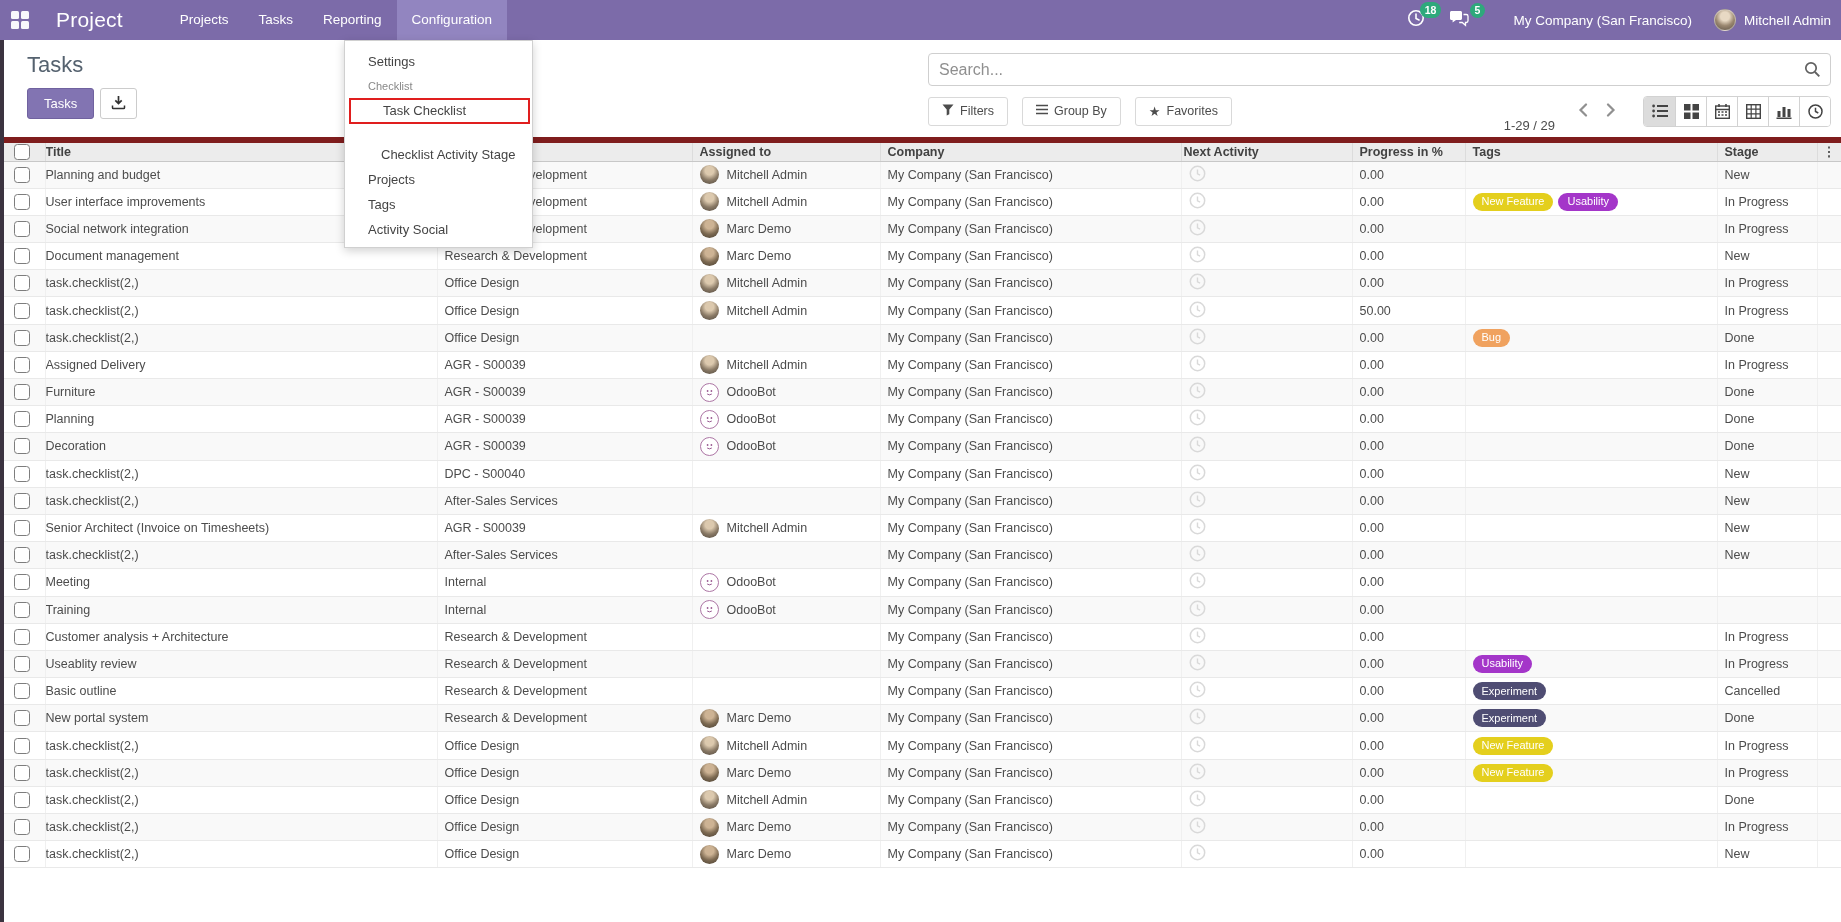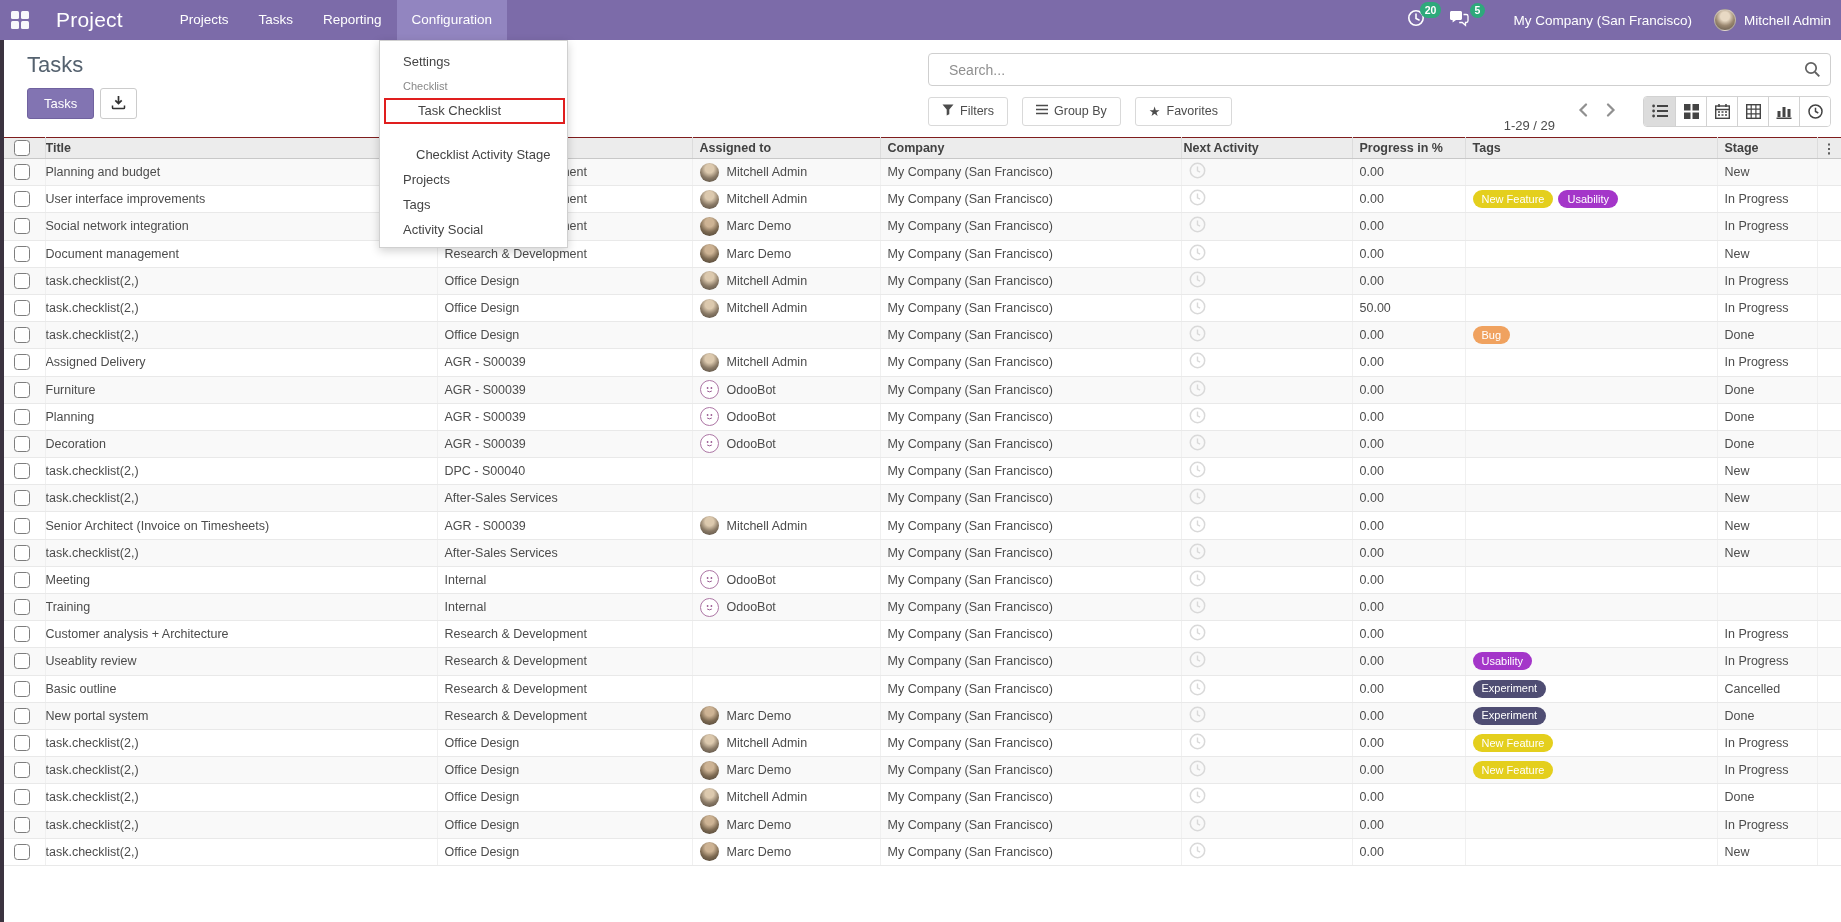--- a/index.html
+++ b/index.html
@@ -34,21 +34,21 @@
   
   .control-panel { position:absolute; top:40px; left:0; width:1841px; height:97px; background:#fff; }
   .page-title { position:absolute; left:27px; top:12px; font-size:22px; font-weight:400; color:#55626f; }
   .cp-buttons { position:absolute; left:27px; top:48px; display:flex; }
   .btn-create { background:#8274b2; border:1px solid #70629f; color:#fff; font-size:13px;
     padding:7px 16px; border-radius:3px; cursor:pointer; font-family:inherit; }
   .btn-export { background:#fff; border:1px solid #ccc; border-radius:3px; width:37px; margin-left:6px;
     display:flex; align-items:center; justify-content:center; cursor:pointer; }
   .search-box { position:absolute; left:928px; top:13px; width:903px; height:33px; }
   .search-box input { width:100%; height:100%; border:1px solid #cfcfcf; border-radius:4px;
-    padding:0 34px 0 20px; font-size:14px; color:#444; font-family:inherit; outline:none; }
+    padding:0 34px 0 10px; font-size:16px; color:#444; font-family:inherit; outline:none; }
   .search-box input::placeholder { color:#8f8f8f; }
   .search-icon { position:absolute; right:10px; top:8px; }
   .cp-row2 { position:absolute; left:928px; top:56px; width:903px; height:30px;
     display:flex; align-items:center; }
   .filter-buttons { display:flex; gap:14px; }
   .fbtn { display:flex; align-items:center; gap:6px; background:#fff; border:1px solid #d9d9d9;
     border-radius:3px; height:29px; padding:0 13px; font-size:12.5px; color:#4c4c4c;
     cursor:pointer; font-family:inherit; }
   .fbtn .star { font-size:13px; color:#4c4c4c; }
   .pager-area { margin-left:auto; display:flex; align-items:center; }
@@ -56,21 +56,21 @@
   .pg-btn { background:none; border:none; padding:4px 9px; cursor:pointer; }
   .view-switcher { display:flex; margin-left:18px; border:1px solid #d2d2d2; border-radius:4px; overflow:hidden; }
   .vbtn { width:31px; height:29px; background:#fff; border:none; border-left:1px solid #d2d2d2;
     display:flex; align-items:center; justify-content:center; cursor:pointer; }
   .vbtn:first-child { border-left:none; }
   .vbtn.active { background:#dcdcdc; }
 
   
   .task-table { position:absolute; top:137px; left:0; width:1841px; border-collapse:collapse;
     table-layout:fixed; font-size:12.5px; color:#4c4c4c; }
-  .task-table thead th { background:#ececec; border-top:1px solid #7f1d1d; border-bottom:1px solid #c8c8c8;
+  .task-table thead th { background:#ececec; border-top:6px solid #7f1d1d; border-bottom:1px solid #c8c8c8;
     border-right:1px solid #dcdcdc; height:21px; font-weight:bold; text-align:left; color:#424242;
     padding:0 0 0 7px; white-space:nowrap; overflow:hidden; }
   .task-table thead th.no-pad { padding-left:0; }
   .task-table td { height:27.2px; border-bottom:1px solid #e9e9e9; border-right:1px solid #f0f0f0;
     padding:0 0 0 7px; white-space:nowrap; overflow:hidden; vertical-align:middle; }
   .task-table tbody tr:nth-child(odd) td { background:#f9f9f9; }
   .col-check { text-align:center; }
   .task-table th.col-check, .task-table td.col-check { padding:0; }
   .checkbox { width:16px; height:16px; border:1.5px solid #7d7d7d; border-radius:3.5px;
     background:#fff; margin:0 auto; cursor:pointer; }
@@ -79,21 +79,21 @@
   .assignee { display:flex; align-items:center; gap:8px; }
   .avatar { width:19px; height:19px; border-radius:50%; flex:0 0 19px; position:relative; }
   .avatar.mitchell { background:radial-gradient(circle at 50% 30%, #dcc9ae 0 26%, #8a7a66 58%, #4f463c 100%); }
   .avatar.marc { background:radial-gradient(circle at 50% 30%, #cdb394 0 26%, #7d6a52 58%, #463c30 100%); }
   .avatar.odoobot { background:#fff; border:1.5px solid #ad76a5; display:flex; align-items:center; justify-content:center; }
   .tag { display:inline-block; color:#fff; font-size:11px; line-height:1; padding:3.5px 9px;
     border-radius:10px; margin-right:5px; vertical-align:middle; }
   .kebab { font-size:13px; font-weight:bold; color:#555; cursor:pointer; letter-spacing:0; }
 
   
-  .dropdown { position:absolute; top:40px; left:379px; width:189px; background:#fff;
+  .dropdown { position:absolute; top:40px; left:344px; width:189px; background:#fff;
     border:1px solid #d0d0d0; box-shadow:0 3px 9px rgba(0,0,0,.18); z-index:100;
     padding:8px 0 5px 0; }
   .dd-item { font-size:13px; color:#444; height:25px; line-height:25px; padding-left:23px; cursor:pointer; }
   .dd-header { font-size:11px; color:#888; height:24px; line-height:24px; padding-left:23px; }
   .dd-sub { padding-left:36px; }
   .dd-highlight { border:2px solid #e01e1e; margin:0 2px 18px 4px; height:26px; line-height:22px; padding-left:32px; }
 </style>
 </head>
 <body>
 
@@ -114,21 +114,21 @@
       <div class="menu-item active">Configuration</div>
     </nav>
     <div class="systray">
       <div class="systray-item">
         <span>
           <svg width="18" height="18" viewBox="0 0 18 18">
               <circle cx="9" cy="9" r="7.2" fill="none" stroke="#fff" stroke-width="1.6"></circle>
               <path d="M9 5v4.4l3 1.6" fill="none" stroke="#fff" stroke-width="1.6" stroke-linecap="round"></path>
             </svg>
         </span>
-        <span class="badge">20</span>
+        <span class="badge">18</span>
       </div>
       <div class="systray-item" style="margin-right:30px;">
         <span>
           <svg width="20" height="17" viewBox="0 0 20 17">
               <path d="M1 2.5C1 1.7 1.7 1 2.5 1h9c.8 0 1.5.7 1.5 1.5v6c0 .8-.7 1.5-1.5 1.5H7l-3.4 2.6V10H2.5C1.7 10 1 9.3 1 8.5z" fill="#fff"></path>
               <path d="M14.5 4.5h2.8c.9 0 1.7.8 1.7 1.7v4.6c0 .9-.8 1.7-1.7 1.7h-.8v2.8l-3.3-2.8h-3" fill="none" stroke="#fff" stroke-width="1.3"></path>
             </svg>
         </span>
         <span class="badge">5</span>
       </div>

